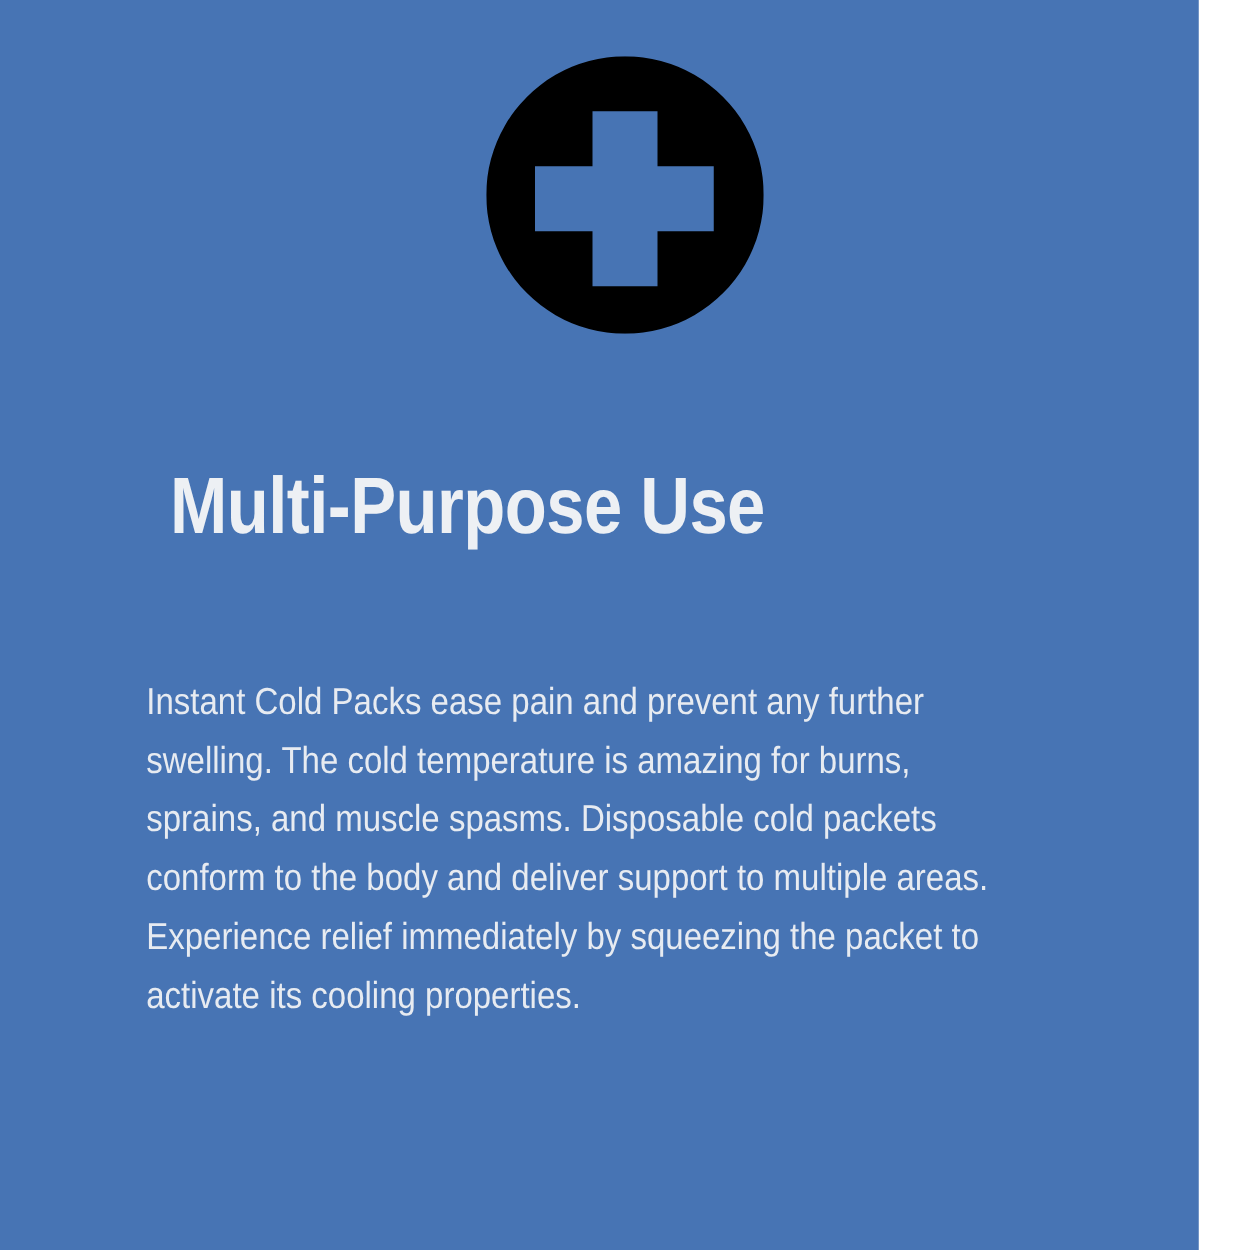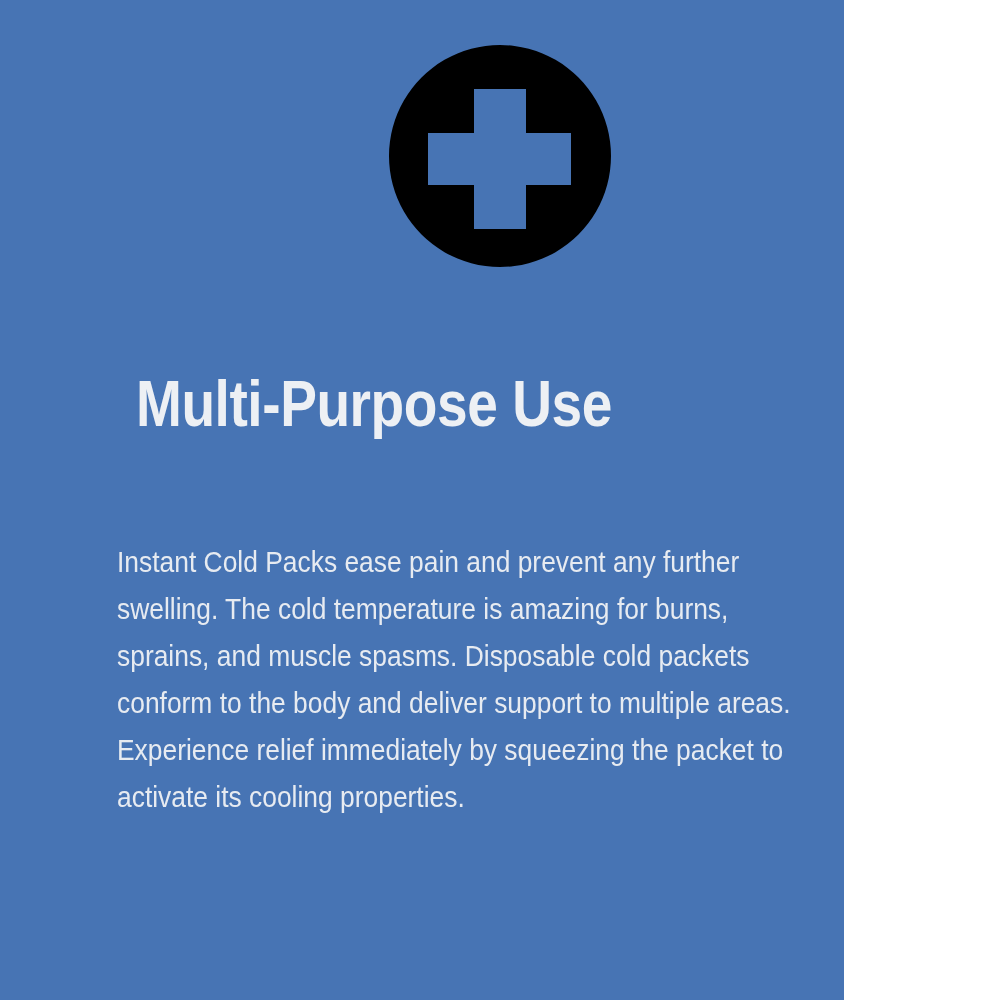--- a/index.html
+++ b/index.html
@@ -10,21 +10,21 @@
   body {
     width: 1000px;
     height: 1000px;
     overflow: hidden;
     font-family: "Liberation Sans", sans-serif;
     -webkit-font-smoothing: antialiased;
   }
 
   .feature-card {
     position: relative;
-    width: 844px;
+    width: 959px;
     height: 1000px;
     background: #4774b4;
     box-sizing: border-box;
   }
 
   
   .icon-area {
     position: absolute;
     left: 0;
     top: 0;

